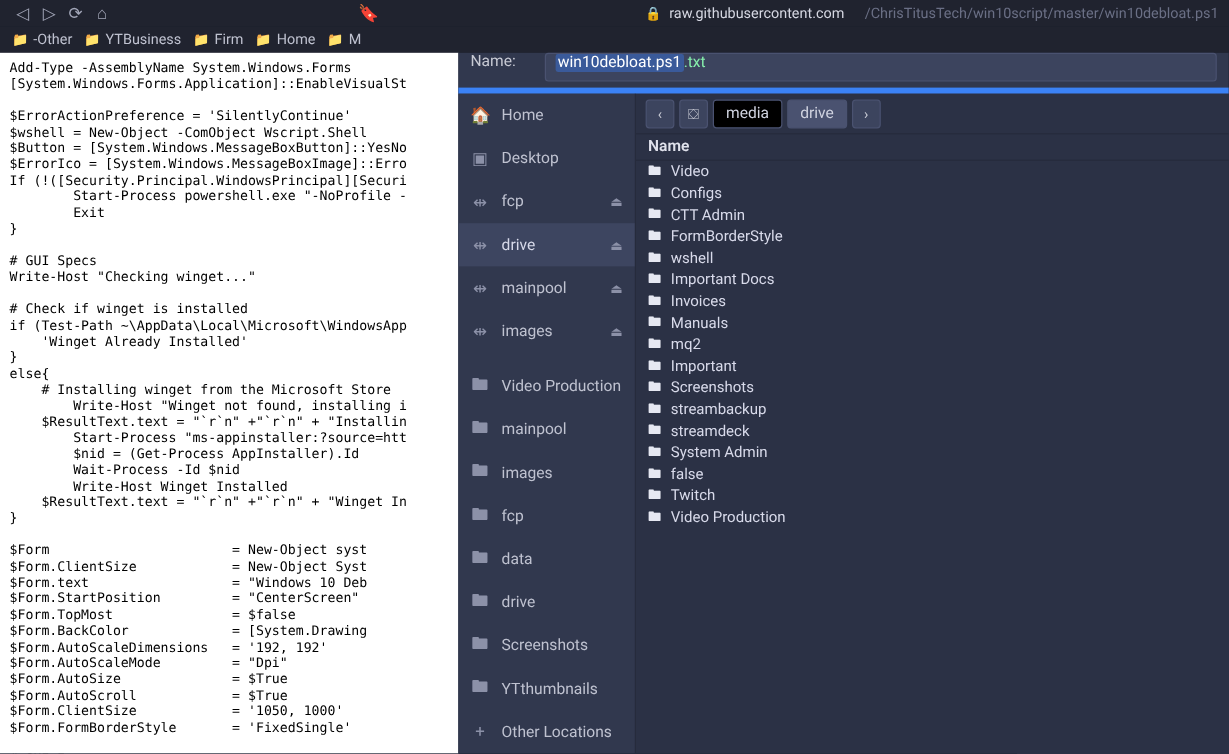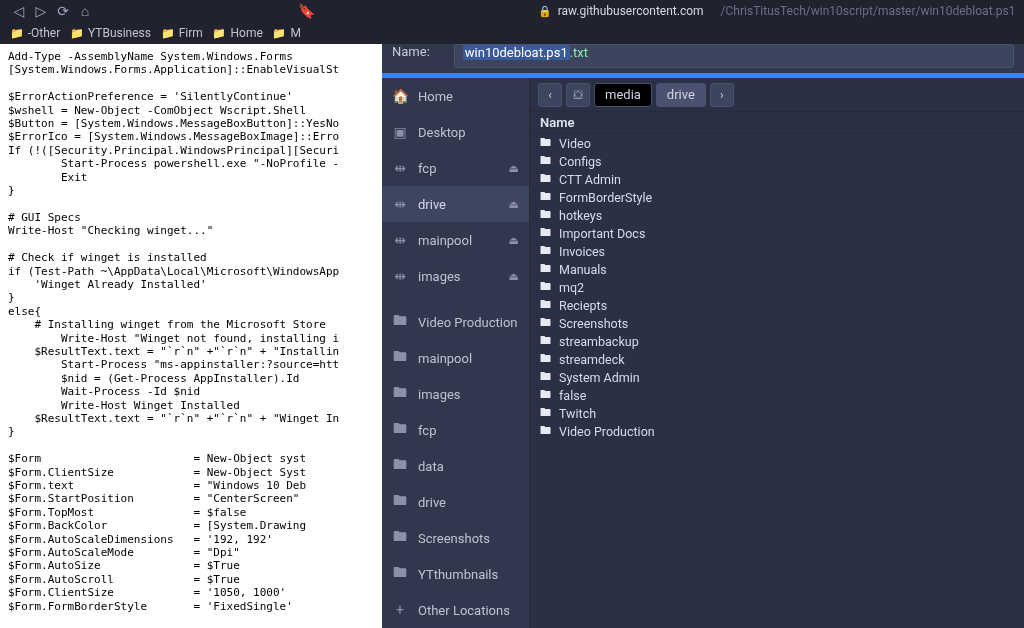--- a/index.html
+++ b/index.html
@@ -423,41 +423,41 @@
             <div class="file-row">
               <span class="folder-icon">🖿</span>
               <span>CTT Admin</span>
             </div>
             <div class="file-row">
               <span class="folder-icon">🖿</span>
               <span>FormBorderStyle</span>
             </div>
             <div class="file-row">
               <span class="folder-icon">🖿</span>
-              <span>hotkeys</span>
+              <span>wshell</span>
             </div>
             <div class="file-row">
               <span class="folder-icon">🖿</span>
               <span>Important Docs</span>
             </div>
             <div class="file-row">
               <span class="folder-icon">🖿</span>
               <span>Invoices</span>
             </div>
             <div class="file-row">
               <span class="folder-icon">🖿</span>
               <span>Manuals</span>
             </div>
             <div class="file-row">
               <span class="folder-icon">🖿</span>
               <span>mq2</span>
             </div>
             <div class="file-row">
               <span class="folder-icon">🖿</span>
-              <span>Reciepts</span>
+              <span>Important</span>
             </div>
             <div class="file-row">
               <span class="folder-icon">🖿</span>
               <span>Screenshots</span>
             </div>
             <div class="file-row">
               <span class="folder-icon">🖿</span>
               <span>streambackup</span>
             </div>
             <div class="file-row">

